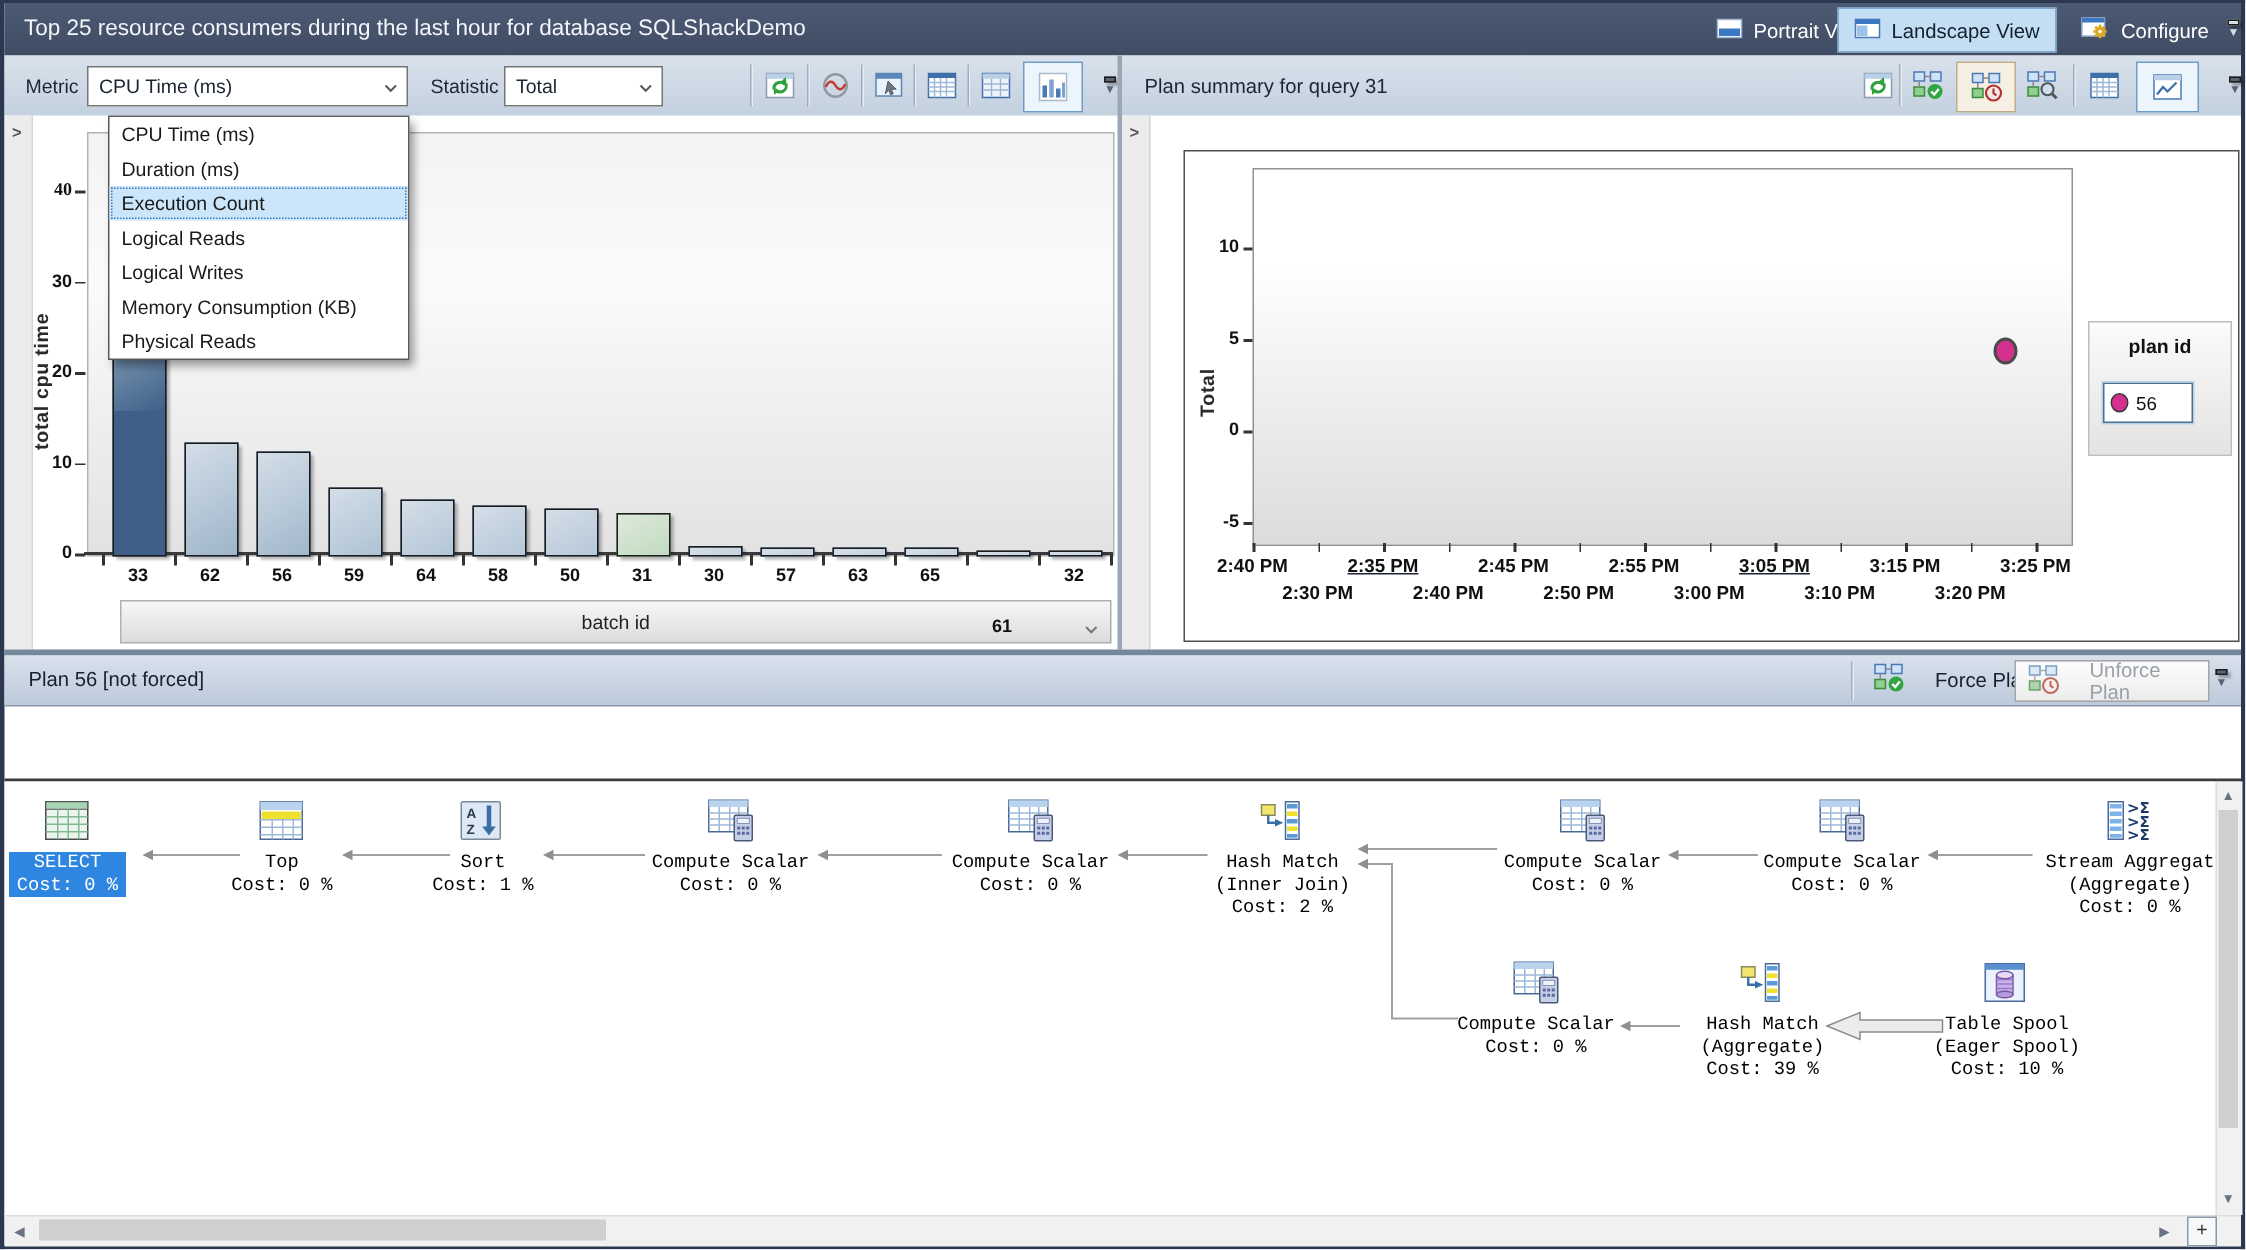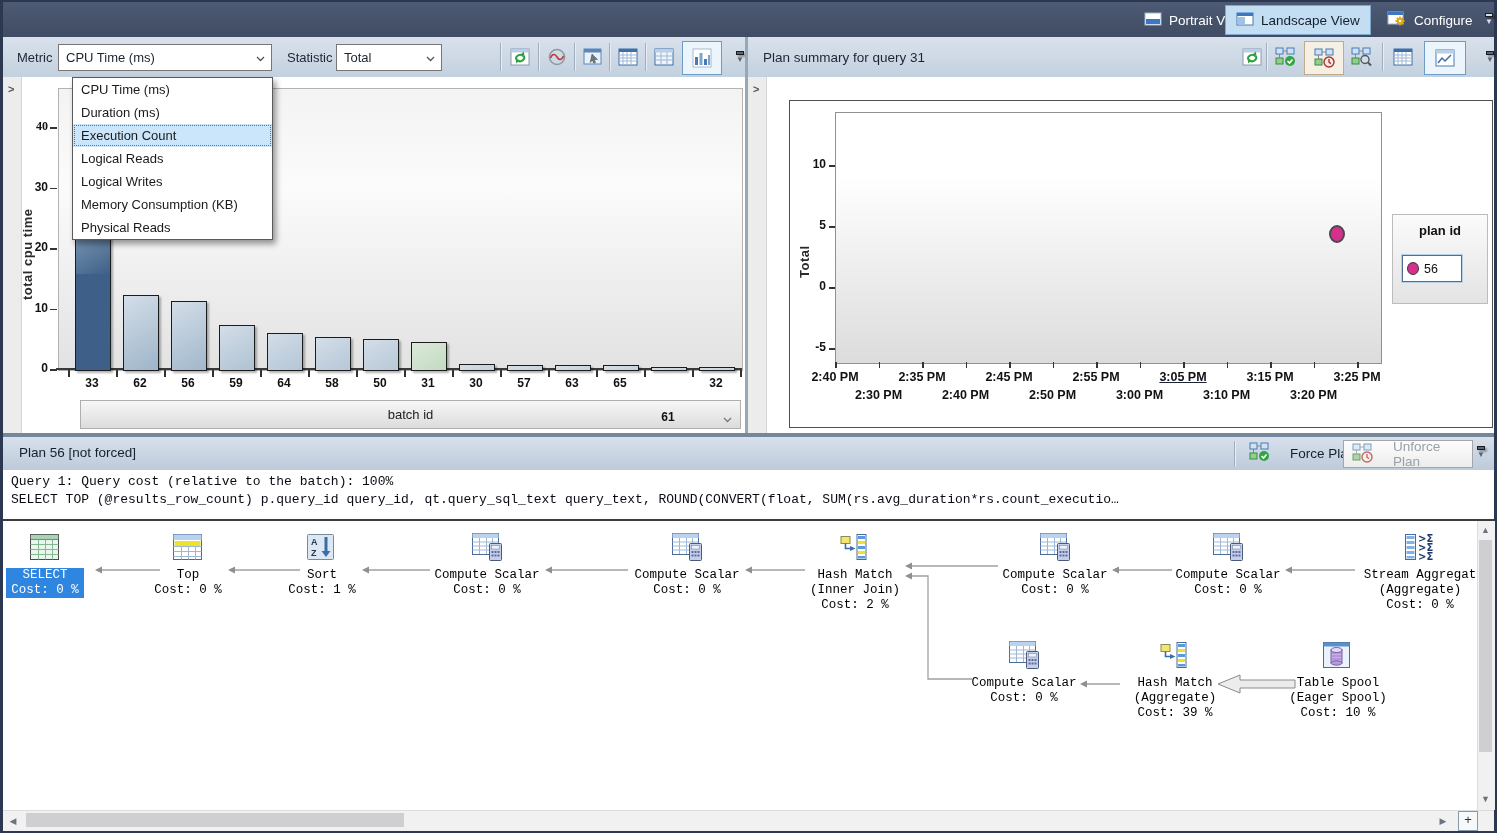--- a/index.html
+++ b/index.html
@@ -89,20 +89,21 @@
 <body>
 
 <div id="app">
 
   <div class="a edge" style="left:0;top:0;width:1497px;height:2px"></div>
   <div class="a edge" style="left:0;top:0;width:3px;height:833px"></div>
   <div class="a edge" style="left:1494px;top:0;width:3px;height:833px"></div>
   <div class="a edge" style="left:0;top:830px;width:1497px;height:3px"></div>
 
   <div class="a" id="titlebar">
+    <span class="a" id="title-text">Top 25 resource consumers during the last hour for database SQLShackDemo</span>
     <div class="a viewbtn" style="left:1131px;top:4px">
       <span><svg width="18" height="14">
             <rect x="1" y="1" width="16" height="12" fill="#fff" stroke="#9fb6d4"></rect>
             <rect x="2" y="7" width="14" height="5" fill="#3b78c3"></rect>
           </svg></span>
       <span>Portrait View</span>
     </div>
     <div class="a viewbtn sel" style="left:1222px;top:3px">
       <span><svg width="18" height="14">
             <rect x="1" y="1" width="16" height="12" fill="#fff" stroke="#4a7ab5"></rect>
@@ -316,24 +317,20 @@
             <rect x="1" y="1" width="7" height="6" fill="#dde9f5" stroke="#7a9ec5"></rect>
             <rect x="12" y="1" width="7" height="6" fill="#dde9f5" stroke="#7a9ec5"></rect>
             <rect x="1" y="11" width="7" height="6" fill="#aed4ae" stroke="#6aa06a"></rect>
             <path d="M8 4h4M4.5 7v4" stroke="#aaa" fill="none"></path>
             <circle cx="15" cy="14" r="5" fill="#f7eeee" stroke="#c06a64" stroke-width="1.4"></circle>
             <path d="M15 11v3.2l2 1.4" stroke="#c06a64" stroke-width="1.4" fill="none"></path>
           </svg></span>
       <span>Unforce Plan</span>
     </div>
     <div class="a ovf" style="left:1472px;top:9px;color:#5a6474"><div class="bar" style="background:#5a6474"></div>▼</div>
-  </div>
-  <div class="a" id="sql-area">
-    <div class="a sqlline" style="left:8px;top:4px">Query 1: Query cost (relative to the batch): 100%</div>
-    <div class="a sqlline" style="left:8px;top:22px">SELECT TOP (@results_row_count) p.query_id query_id, qt.query_sql_text query_text, ROUND(CONVERT(float, SUM(rs.avg_duration*rs.count_executio…</div>
   </div>
   <div class="a" id="sql-border"></div>
   <div class="a" id="plan-canvas">
       <svg width="1474" height="289" style="position: absolute; left: 0px; top: 0px;">
         <g>
           <line x1="98" y1="49" x2="157" y2="49" stroke="#a0a0a0" stroke-width="1.3"></line>
           <polygon points="92,49 99,45.5 99,52.5" fill="#8f8f8f"></polygon>
         </g>
         <g>
           <line x1="231" y1="49" x2="297" y2="49" stroke="#a0a0a0" stroke-width="1.3"></line>
@@ -669,21 +666,21 @@
     <div style="position: absolute; left: 1096px; top: 362px; width: 1.5px; height: 6px; background: rgb(51, 51, 51);"></div>
     <div style="position: absolute; left: 1139.5px; top: 362px; width: 1.5px; height: 6px; background: rgb(51, 51, 51);"></div>
     <div style="position: absolute; left: 1183px; top: 362px; width: 1.5px; height: 6px; background: rgb(51, 51, 51);"></div>
     <div style="position: absolute; left: 1226.5px; top: 362px; width: 1.5px; height: 6px; background: rgb(51, 51, 51);"></div>
     <div style="position: absolute; left: 1270px; top: 362px; width: 1.5px; height: 6px; background: rgb(51, 51, 51);"></div>
     <div style="position: absolute; left: 1313.5px; top: 362px; width: 1.5px; height: 6px; background: rgb(51, 51, 51);"></div>
     <div style="position: absolute; left: 1357px; top: 362px; width: 1.5px; height: 6px; background: rgb(51, 51, 51);"></div>
     <div style="position: absolute; left: 800px; top: 370px; width: 70px;">
       <div class="xlab" style="font-size:12.5px">2:40 PM</div>
     </div>
-    <div style="position: absolute; left: 887px; top: 370px; width: 70px;">
+    <div style="position: absolute; left: 887px; top: 370px; width: 70px; text-decoration: underline;">
       <div class="xlab" style="font-size:12.5px">2:35 PM</div>
     </div>
     <div style="position: absolute; left: 974px; top: 370px; width: 70px;">
       <div class="xlab" style="font-size:12.5px">2:45 PM</div>
     </div>
     <div style="position: absolute; left: 1061px; top: 370px; width: 70px;">
       <div class="xlab" style="font-size:12.5px">2:55 PM</div>
     </div>
     <div style="position: absolute; left: 1148px; top: 370px; width: 70px; text-decoration: underline;">
       <div class="xlab" style="font-size:12.5px">3:05 PM</div>

